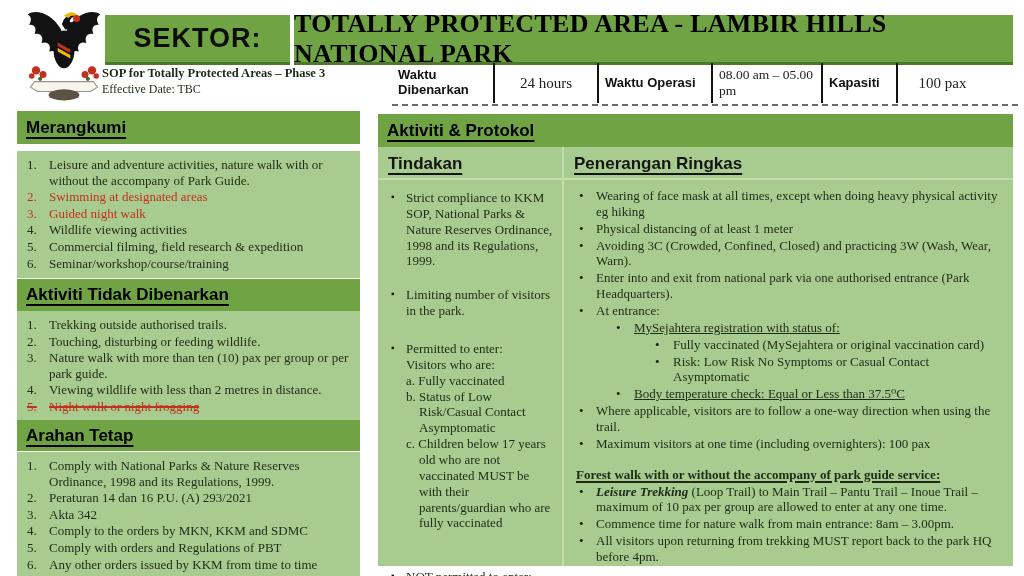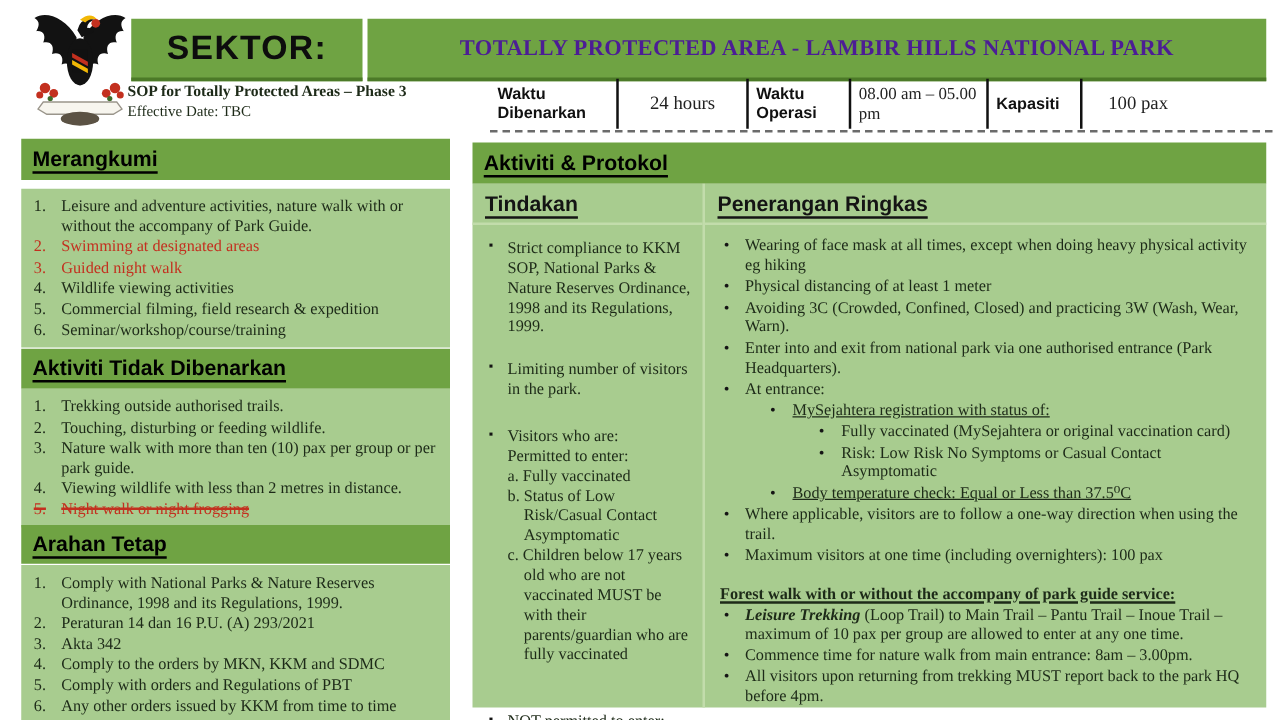--- a/index.html
+++ b/index.html
@@ -16,21 +16,21 @@
     overflow:hidden;margin:0 auto;
   }
   
   .logo{position:absolute;left:22px;top:4px;width:84px;height:102px;}
   .hbox{position:absolute;top:15px;height:47px;background:var(--green);
         border-bottom:3px solid var(--green-edge);display:flex;align-items:center;justify-content:center;}
   .sektor-box{left:105px;width:185px;}
   .sektor-box span{font-family:"Liberation Sans",sans-serif;font-weight:bold;
         font-size:27px;color:#0d0d0d;letter-spacing:1px;}
   .title-box{left:294px;width:719px;}
-  .title-box span{font-weight:bold;font-size:18px;color:#4c1d95;letter-spacing:.3px;}
+  .title-box span{font-weight:bold;font-size:26px;color:#000000;letter-spacing:.3px;}
   .sop{position:absolute;left:102px;top:66px;line-height:1.25;}
   .sop .l1{font-weight:bold;font-size:12.5px;}
   .sop .l2{font-size:12px;}
   .info-table{
     position:absolute;left:392px;top:62px;width:626px;height:42px;
     display:flex;align-items:center;border-bottom:2px dashed #6b6b6b;
   }
   .cell{height:40px;display:flex;align-items:center;box-sizing:border-box;padding:0 6px;}
   .cell.lab{font-family:"Liberation Sans",sans-serif;font-weight:bold;font-size:13px;
     line-height:1.12;color:#111;}
@@ -139,21 +139,21 @@
   <div class="sop">
     <div class="l1">SOP for Totally Protected Areas – Phase 3</div>
     <div class="l2">Effective Date: TBC</div>
   </div>
 
   <div class="info-table">
     <div class="cell lab" style="width:101px">Waktu Dibenarkan</div>
     <div class="vline"></div>
     <div class="cell val" style="width:102px">24 hours</div>
     <div class="vline"></div>
-    <div class="cell lab" style="width:80px">Waktu Operasi</div>
+    <div class="cell lab" style="width:112px">Waktu Operasi</div>
     <div class="vline"></div>
     <div class="cell val" style="width:108px;font-size:13.5px">08.00 am – 05.00 pm</div>
     <div class="vline"></div>
     <div class="cell lab" style="width:73px">Kapasiti</div>
     <div class="vline"></div>
     <div class="cell val" style="width:89px">100 pax</div>
   </div>
 
   <div class="bar lcol-bar" style="top:111px">
     <span>Merangkumi</span>
@@ -248,22 +248,22 @@
     <div class="col tind">
       <div class="col-head">Tindakan</div>
       <div class="tind-body">
           <div class="tgroup">
             <div class="tline">Strict compliance to KKM SOP, National Parks &amp; Nature Reserves Ordinance, 1998 and its Regulations, 1999.</div>
           </div>
           <div class="tgroup" style="margin-top: 18px;">
             <div class="tline">Limiting number of visitors in the park.</div>
           </div>
           <div class="tgroup" style="margin-top: 22px;">
+            <div class="tline">Permitted to enter:</div>
             <div class="tline">Visitors who are:</div>
-            <div class="tline">Permitted to enter:</div>
             <div class="tline hang">a. Fully vaccinated</div>
             <div class="tline hang">b. Status of Low Risk/Casual Contact Asymptomatic</div>
             <div class="tline hang">c. Children below 17 years old who are not vaccinated MUST be with their parents/guardian who are fully vaccinated</div>
           </div>
           <div class="tgroup" style="margin-top: 38px;">
             <div class="tline">NOT permitted to enter: Visitors who are:</div>
             <div class="tline hang">a. High Risk</div>
             <div class="tline hang">b. Unvaccinated</div>
             <div class="tline hang">c. Unwell or having symptoms or body temperature of more than 37.5⁰C.</div>
           </div>

